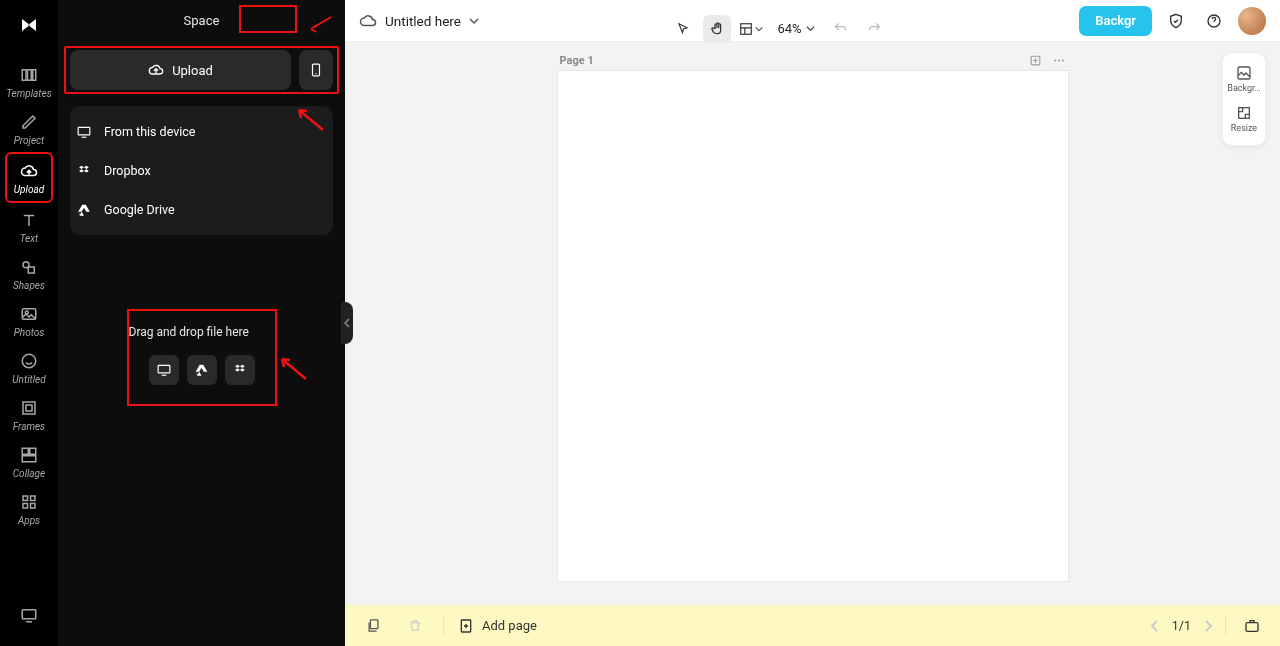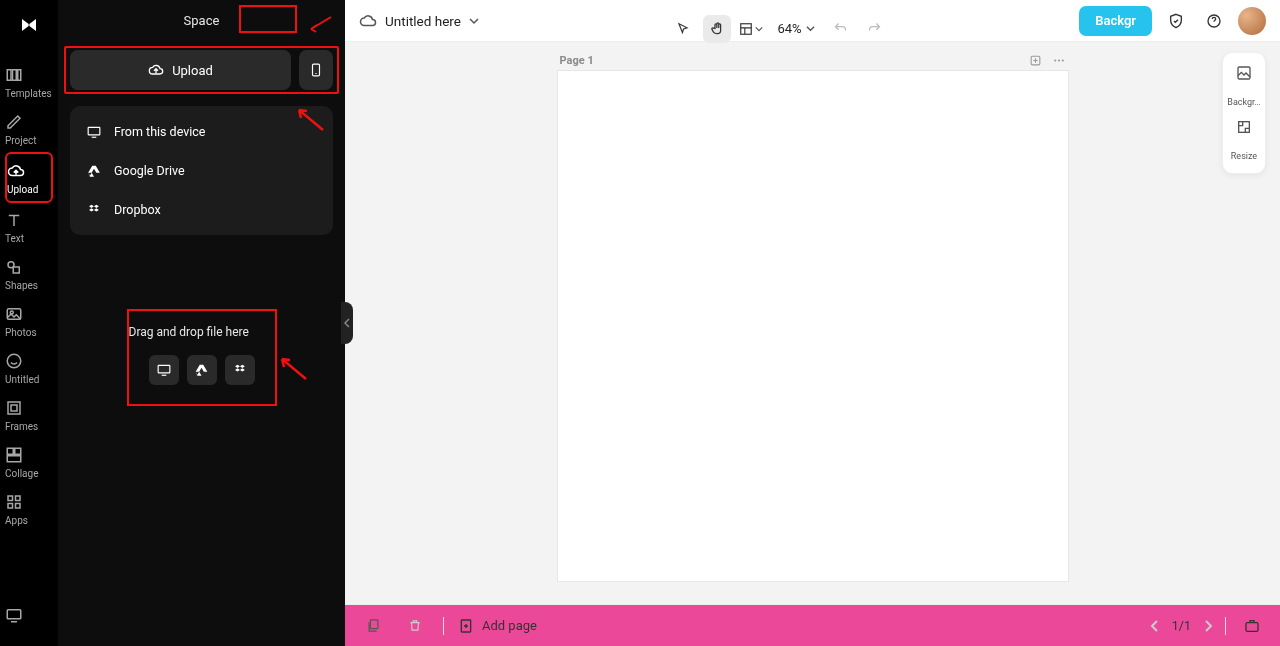--- a/index.html
+++ b/index.html
@@ -3,42 +3,42 @@
 <meta charset="utf-8">
 <style>
 * { margin: 0; padding: 0; box-sizing: border-box; font-family: -apple-system, BlinkMacSystemFont, "Segoe UI", Roboto, sans-serif; }
 html, body { width: 1280px; height: 646px; overflow: hidden; background: #fff; }
 
 .app { display: flex; width: 100%; height: 100%; }
 
 
 .rail { width: 58px; background: #000; display: flex; flex-direction: column; align-items: center; padding-top: 10px; }
 .rail-logo { width: 30px; height: 30px; display:flex; align-items:center; justify-content:center; margin-bottom: 18px; cursor:pointer;}
-.rail-item { width: 48px; display:flex; flex-direction:column; gap:4px; padding:8px 0 6px; color:#a7a7a7; font-size:10px; cursor:pointer; border-radius:6px; }
+.rail-item { width: 48px; display:flex; flex-direction:column; align-items:center; gap:4px; padding:8px 0 6px; color:#a7a7a7; font-size:10px; cursor:pointer; border-radius:6px;font-style:italic; }
 .rail-item.active { color:#fff; }
 .rail-item .ico { width:18px; height:18px; display:flex; align-items:center; justify-content:center; }
 .rail-bottom { margin-top:auto; margin-bottom:16px; }
 .hl-upload { border:2px solid #e11; border-radius:6px; }
 
 
 .panel { width: 287px; background:#0d0d0d; color:#fff; display:flex; flex-direction:column; position:relative; }
 .tabs { display:flex; height:40px; align-items:center; }
 .tab { flex:1; text-align:center; font-size:13px; color:#e5e5e5; height:100%; display:flex; align-items:center; justify-content:center; position:relative; cursor:pointer;}
 .tab.active { color:#fff; font-weight:600; }
 .tab.active::after { content:""; position:absolute; bottom:0; left:50%; transform:translateX(-50%); width:18px; height:3px; background:#27d1d6; border-radius:2px;}
 .space-hl { position:absolute; right:48px; top:5px; width:58px; height:28px; border:2px solid #e11; pointer-events:none;}
 .space-arrow { position:absolute; right:12px; top:15px; }
 
 .upload-row { display:flex; gap:8px; padding:10px 12px; position:relative; }
 .upload-btn { flex:1; height:40px; background:#2a2a2a; border-radius:8px; display:flex; align-items:center; justify-content:center; gap:8px; font-size:13px; cursor:pointer; }
 .device-btn { width:34px; height:40px; background:#2a2a2a; border-radius:8px; display:flex; align-items:center; justify-content:center; cursor:pointer;}
 .upload-hl { position:absolute; left:6px; right:6px; top:6px; height:48px; border:2px solid #e11; pointer-events:none; border-radius:2px;}
 
 .dropdown { margin:6px 12px 0; background:#1c1c1c; border-radius:10px; padding:6px 0; font-size:12.5px; }
-.dd-item { display:flex; align-items:center; gap:12px; padding:12px 16px; cursor:pointer; }
+.dd-item { display:flex; align-items:center; gap:12px; padding:12px 6px; cursor:pointer; }
 .arrow-to-upload { position:absolute; left:235px; top:106px; }
 
 .drop-zone { margin:74px auto 0; width:150px; padding:14px 0 19px; text-align:left; font-size:12px; color:#e8e8e8; border:2px solid #e11; }
 .drop-icons { display:flex; justify-content:center; gap:8px; margin-top:16px;}
 .drop-icons .sq { width:30px; height:30px; background:#2a2a2a; border-radius:6px; display:flex; align-items:center; justify-content:center; cursor:pointer;}
 .arrow-to-drop { position:absolute; left:218px; top:355px; }
 
 .collapse-handle { position:absolute; right:-8px; top:50%; transform:translateY(-50%); width:12px; height:42px; background:#222; border-radius:0 8px 8px 0; display:flex; align-items:center; justify-content:center; cursor:pointer;}
 
 
@@ -53,23 +53,23 @@
 .export { background:#27c3ef; color:#fff; border:none; height:30px; padding:0 16px; border-radius:7px; font-size:13px; font-weight:600; cursor:pointer;}
 .avatar { width:28px; height:28px; border-radius:50%; background:radial-gradient(circle at 30% 30%, #e8b48a, #b06b3a); }
 
 .canvas-wrap { flex:1; position:relative; overflow:hidden; }
 .canvas-area { position:absolute; inset:0; display:flex; flex-direction:column; align-items:center; }
 .page-label { align-self:center; width:510px; display:flex; justify-content:space-between; align-items:center; font-size:11px; color:#8a8a8a; margin-top:12px; padding:0 2px;font-weight:bold;}
 .page-icons { display:flex; gap:10px; color:#9a9a9a;}
 .page { width:510px; height:510px; background:#fff; margin-top:4px; box-shadow:0 0 0 1px #e6e6e6; }
 
 .right-float { position:absolute; right:14px; top:10px; width:44px; background:#fff; border:1px solid #eee; border-radius:10px; box-shadow:0 2px 6px rgba(0,0,0,.06); display:flex; flex-direction:column; align-items:center; padding:6px 0;}
-.rf-item { width:100%; padding:6px 0; display:flex; flex-direction:column; align-items:center; gap:16px; font-size:9px; color:#555; cursor:pointer;}
-
-.bottombar { height:42px; background:#ec4899; border-top:1px solid #eee; display:flex; align-items:center; padding:0 14px; gap:14px; font-size:13px; color:#333;}
+.rf-item { width:100%; padding:6px 0; display:flex; flex-direction:column; align-items:center; gap:2px; font-size:9px; color:#555; cursor:pointer;}
+
+.bottombar { height:42px; background:#fef9c3; border-top:1px solid #eee; display:flex; align-items:center; padding:0 14px; gap:14px; font-size:13px; color:#333;}
 .divider { width:1px; height:18px; background:#e0e0e0; }
 .addpage { display:flex; align-items:center; gap:8px; cursor:pointer;}
 .bb-right { margin-left:auto; display:flex; align-items:center; gap:12px; color:#777;text-align:center;}
 .chev { cursor:pointer; display:flex; }
 .chev.dis { color:#ccc; cursor:default;}
 
 svg { display:block; }
 </style>
 </head>
 <body>
@@ -214,29 +214,29 @@
     <div class="dropdown">
       <div class="dd-item">
         <svg width="16" height="14" viewBox="0 0 24 24" fill="none" stroke="#fff" stroke-width="2">
             <rect x="2" y="4" width="20" height="13" rx="1"></rect>
             <path d="M8 21h8"></path>
           </svg>
         <span>From this device</span>
       </div>
       <div class="dd-item">
         <svg width="16" height="14" viewBox="0 0 24 24">
-            <path d="M9 3 L15 3 L22 15 L16 15 Z M2 15 L8 15 L12 22 L5 22 Z M9 3 L2 15 L5 20 L12 8 Z" fill="#fff"></path>
-          </svg>
-        <span>Google Drive</span>
+            <path d="M6 2 L12 6 L6 10 L0 6 Z M18 2 L24 6 L18 10 L12 6 Z M6 11 L12 15 L6 19 L0 15 Z M18 11 L24 15 L18 19 L12 15 Z" transform="scale(0.7) translate(5,2)" fill="#fff"></path>
+          </svg>
+        <span>Dropbox</span>
       </div>
       <div class="dd-item">
         <svg width="16" height="14" viewBox="0 0 24 24">
-            <path d="M6 2 L12 6 L6 10 L0 6 Z M18 2 L24 6 L18 10 L12 6 Z M6 11 L12 15 L6 19 L0 15 Z M18 11 L24 15 L18 19 L12 15 Z" transform="scale(0.7) translate(5,2)" fill="#fff"></path>
-          </svg>
-        <span>Dropbox</span>
+            <path d="M9 3 L15 3 L22 15 L16 15 Z M2 15 L8 15 L12 22 L5 22 Z M9 3 L2 15 L5 20 L12 8 Z" fill="#fff"></path>
+          </svg>
+        <span>Google Drive</span>
       </div>
     </div>
     <svg class="arrow-to-upload" width="34" height="28">
         <path d="M30 24 L6 4 M6 4 L14 5 M6 4 L8 12" stroke="#e11" stroke-width="2.5" fill="none"></path>
       </svg>
 
     <div class="drop-zone">
       <div>Drag and drop file here</div>
       <div class="drop-icons">
         <div class="sq">

